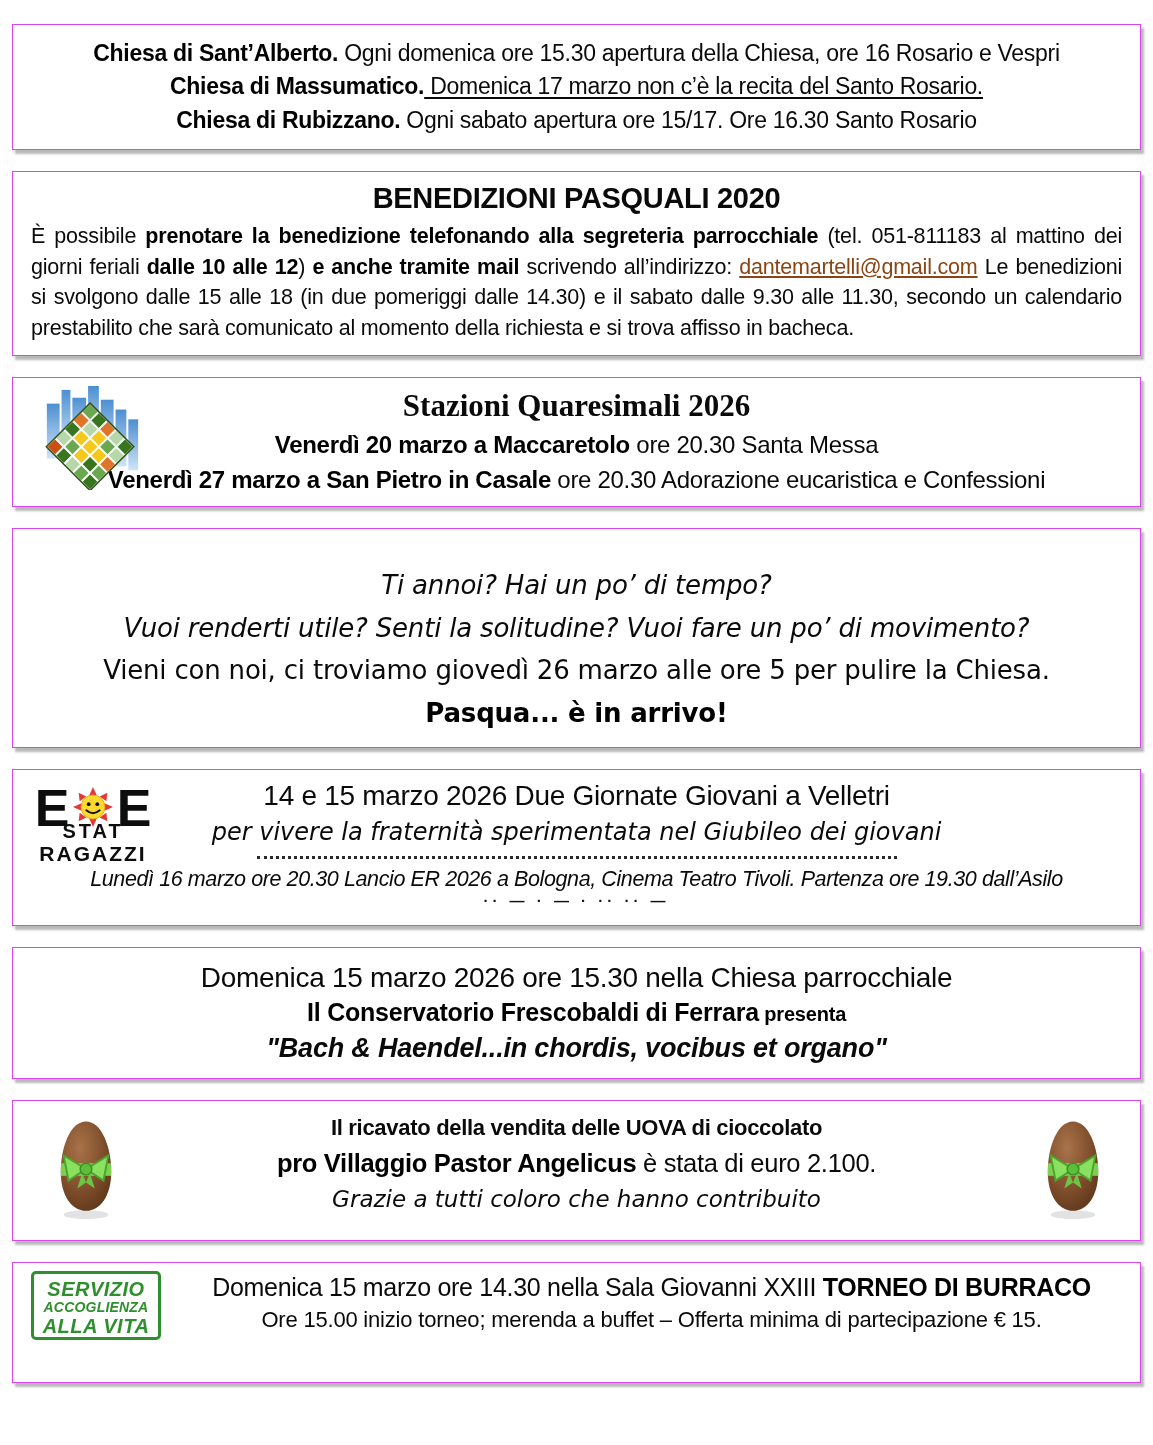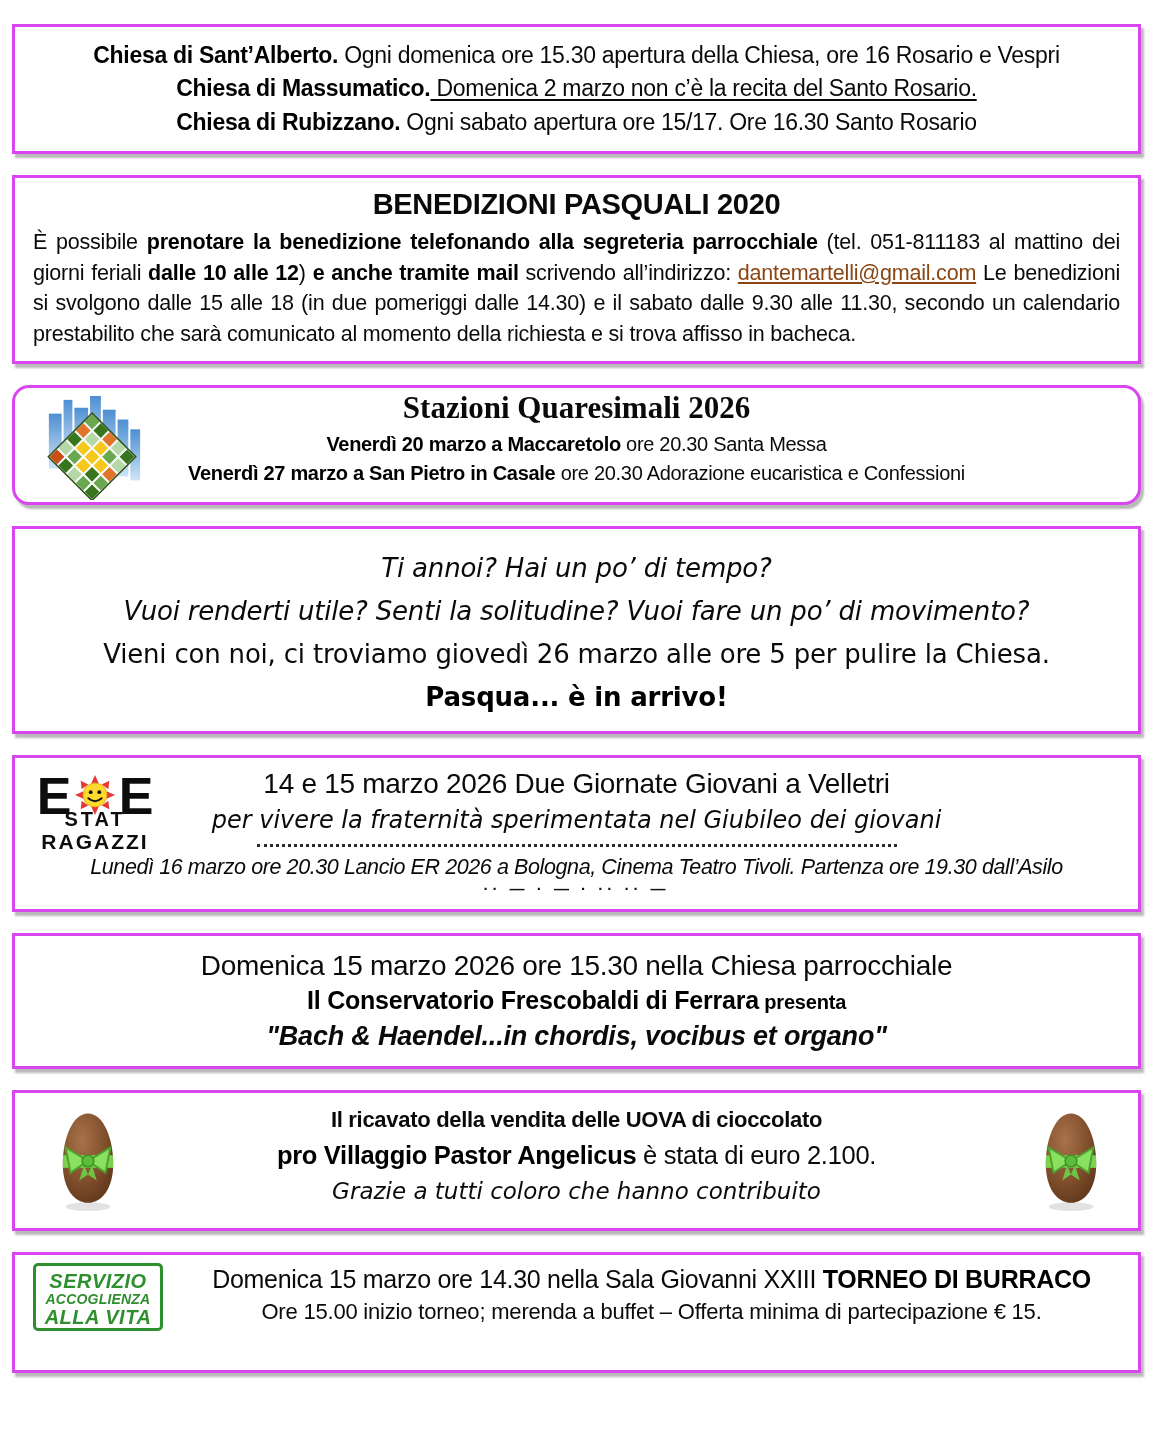--- a/index.html
+++ b/index.html
@@ -1,19 +1,19 @@
 <!DOCTYPE html>
 <html lang="it"><head>
 <meta charset="utf-8">
 <style>
   html,body{margin:0;padding:0;background:#ffffff;}
   body{width:1153px;height:1445px;font-family:"Liberation Sans",sans-serif;color:#0a0a0a;overflow:hidden;}
   .page{padding:24px 12px 0 12px;}
   .box{
-    border:3px solid #d946ef;
+    border:1px solid #d946ef;
     box-shadow:3px 4px 2px rgba(115,115,115,.5);
     margin-bottom:21px;
     position:relative;
     box-sizing:border-box;
     text-align:center;
     background:#fff;
   }
   .b{font-weight:bold;color:#000;}
   .u{text-decoration:underline;text-decoration-thickness:2px;text-underline-offset:3px;}
   .it{font-style:italic;}
@@ -21,27 +21,27 @@
   
   .box-churches{min-height:111px;padding:12px 20px;font-size:23px;line-height:1.45;letter-spacing:-0.3px;}
 
   
   .box-benedizioni{min-height:185px;padding:8px 18px 12px;}
   .bened-title{font-size:29px;font-weight:bold;letter-spacing:-0.3px;margin:2px 0 6px;}
   .bened-para{text-align:justify;font-size:21.5px;line-height:1.42;letter-spacing:-0.2px;}
   .email-link{text-decoration:underline;cursor:pointer;}
 
   
-  .box-stazioni{min-height:120px;padding:0 14px;border-radius:17px;}
+  .box-stazioni{min-height:120px;padding:8px 14px;}
   .staz-title{font-family:"Liberation Serif",serif;font-weight:bold;font-size:31px;margin:2px 0 4px;}
-  .staz-line{font-size:20px;line-height:1.45;letter-spacing:-0.3px;}
+  .staz-line{font-size:24px;line-height:1.45;letter-spacing:-0.3px;}
   .staz-logo{position:absolute;left:20px;top:6px;}
 
   
-  .box-pulizia{min-height:180px;padding:18px 10px 12px;font-family:"DejaVu Sans",sans-serif;}
+  .box-pulizia{min-height:180px;padding:35px 10px 12px;font-family:"DejaVu Sans",sans-serif;}
   .pul-line{font-size:26px;line-height:1.65;letter-spacing:-0.2px;}
 
   
   .box-giovani{min-height:157px;padding:10px 12px 4px;}
   .gio-title{font-size:28px;letter-spacing:-0.3px;margin-bottom:6px;text-align:center;}
   .gio-sub{font-family:"DejaVu Sans",sans-serif;font-style:italic;font-size:24px;}
   .gio-divider{border:0;border-top:3px dotted #2a2a2a;width:640px;margin:10px auto 8px;}
   .gio-line{font-style:italic;font-size:21.5px;letter-spacing:-0.4px;}
   .gio-clipped{height:13px;overflow:hidden;font-weight:bold;font-size:15px;letter-spacing:4px;color:#111;}
   .er-logo{position:absolute;left:18px;top:16px;width:124px;color:#0d0d0d;}
@@ -82,21 +82,21 @@
   .sav-l2{font-size:14px;line-height:1.1;letter-spacing:0.2px;}
   .sav-l3{font-size:20px;line-height:1.05;letter-spacing:0.5px;}
 </style>
 </head>
 <body>
 
 <div class="page">
 
   <div class="box box-churches">
     <div><span class="b">Chiesa di Sant’Alberto.</span><span> Ogni domenica ore 15.30 apertura della Chiesa, ore 16 Rosario e Vespri</span></div>
-    <div><span class="b">Chiesa di Massumatico.</span><span class="u"> Domenica 2 marzo non c’è la recita del Santo Rosario.</span></div>
+    <div><span class="b">Chiesa di Massumatico.</span><span class="u"> Domenica 17 marzo non c’è la recita del Santo Rosario.</span></div>
     <div><span class="b">Chiesa di Rubizzano.</span><span> Ogni sabato apertura ore 15/17. Ore 16.30 Santo Rosario</span></div>
   </div>
 
   <div class="box box-benedizioni">
     <div class="bened-title">BENEDIZIONI PASQUALI 2020</div>
     <div class="bened-para">
       <span>È possibile </span><span class="b">prenotare la benedizione telefonando alla segreteria parrocchiale</span><span> (tel. 051-811183 al mattino dei giorni feriali </span><span class="b">dalle 10 alle 12</span><span>) </span><span class="b">e anche tramite mail</span><span> scrivendo all’indirizzo: </span><a class="email-link" style="color:#8b4513">dantemartelli@gmail.com</a><span>  Le benedizioni si svolgono dalle 15 alle 18 (in due pomeriggi dalle 14.30) e il sabato dalle 9.30 alle 11.30, secondo un calendario prestabilito che sarà comunicato al momento della richiesta e si trova affisso in bacheca.</span>
     </div>
   </div>
 

